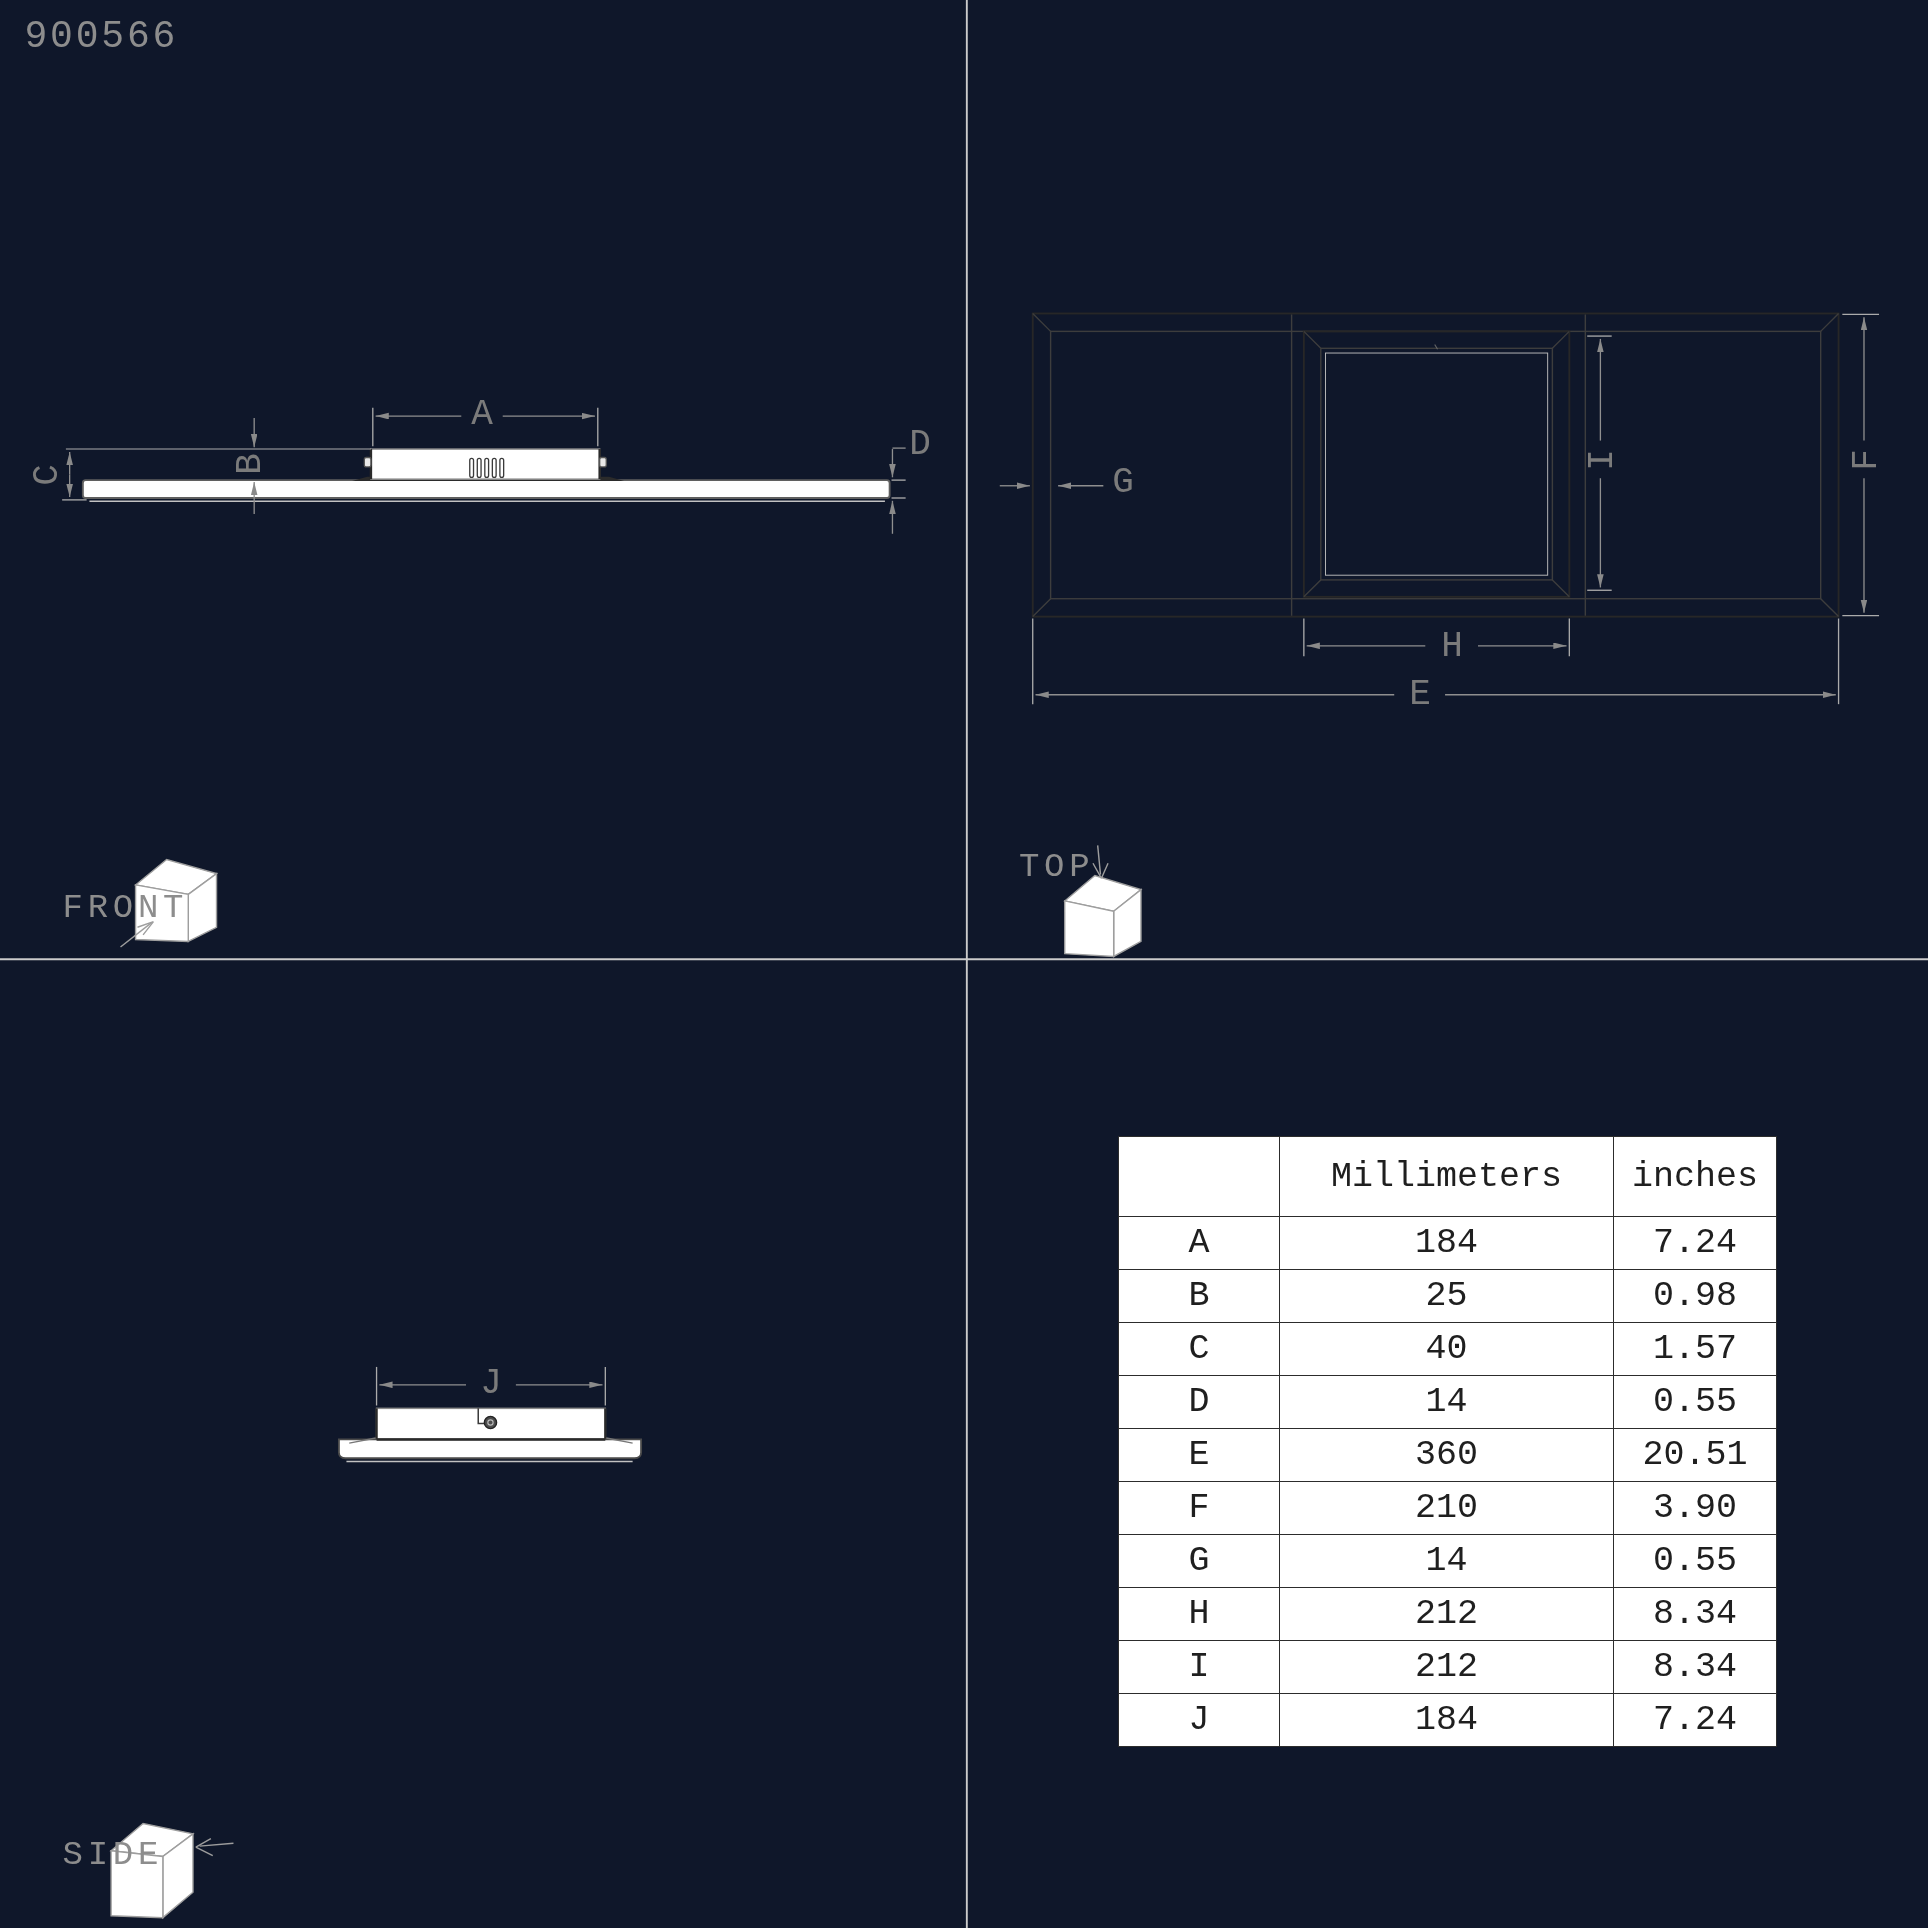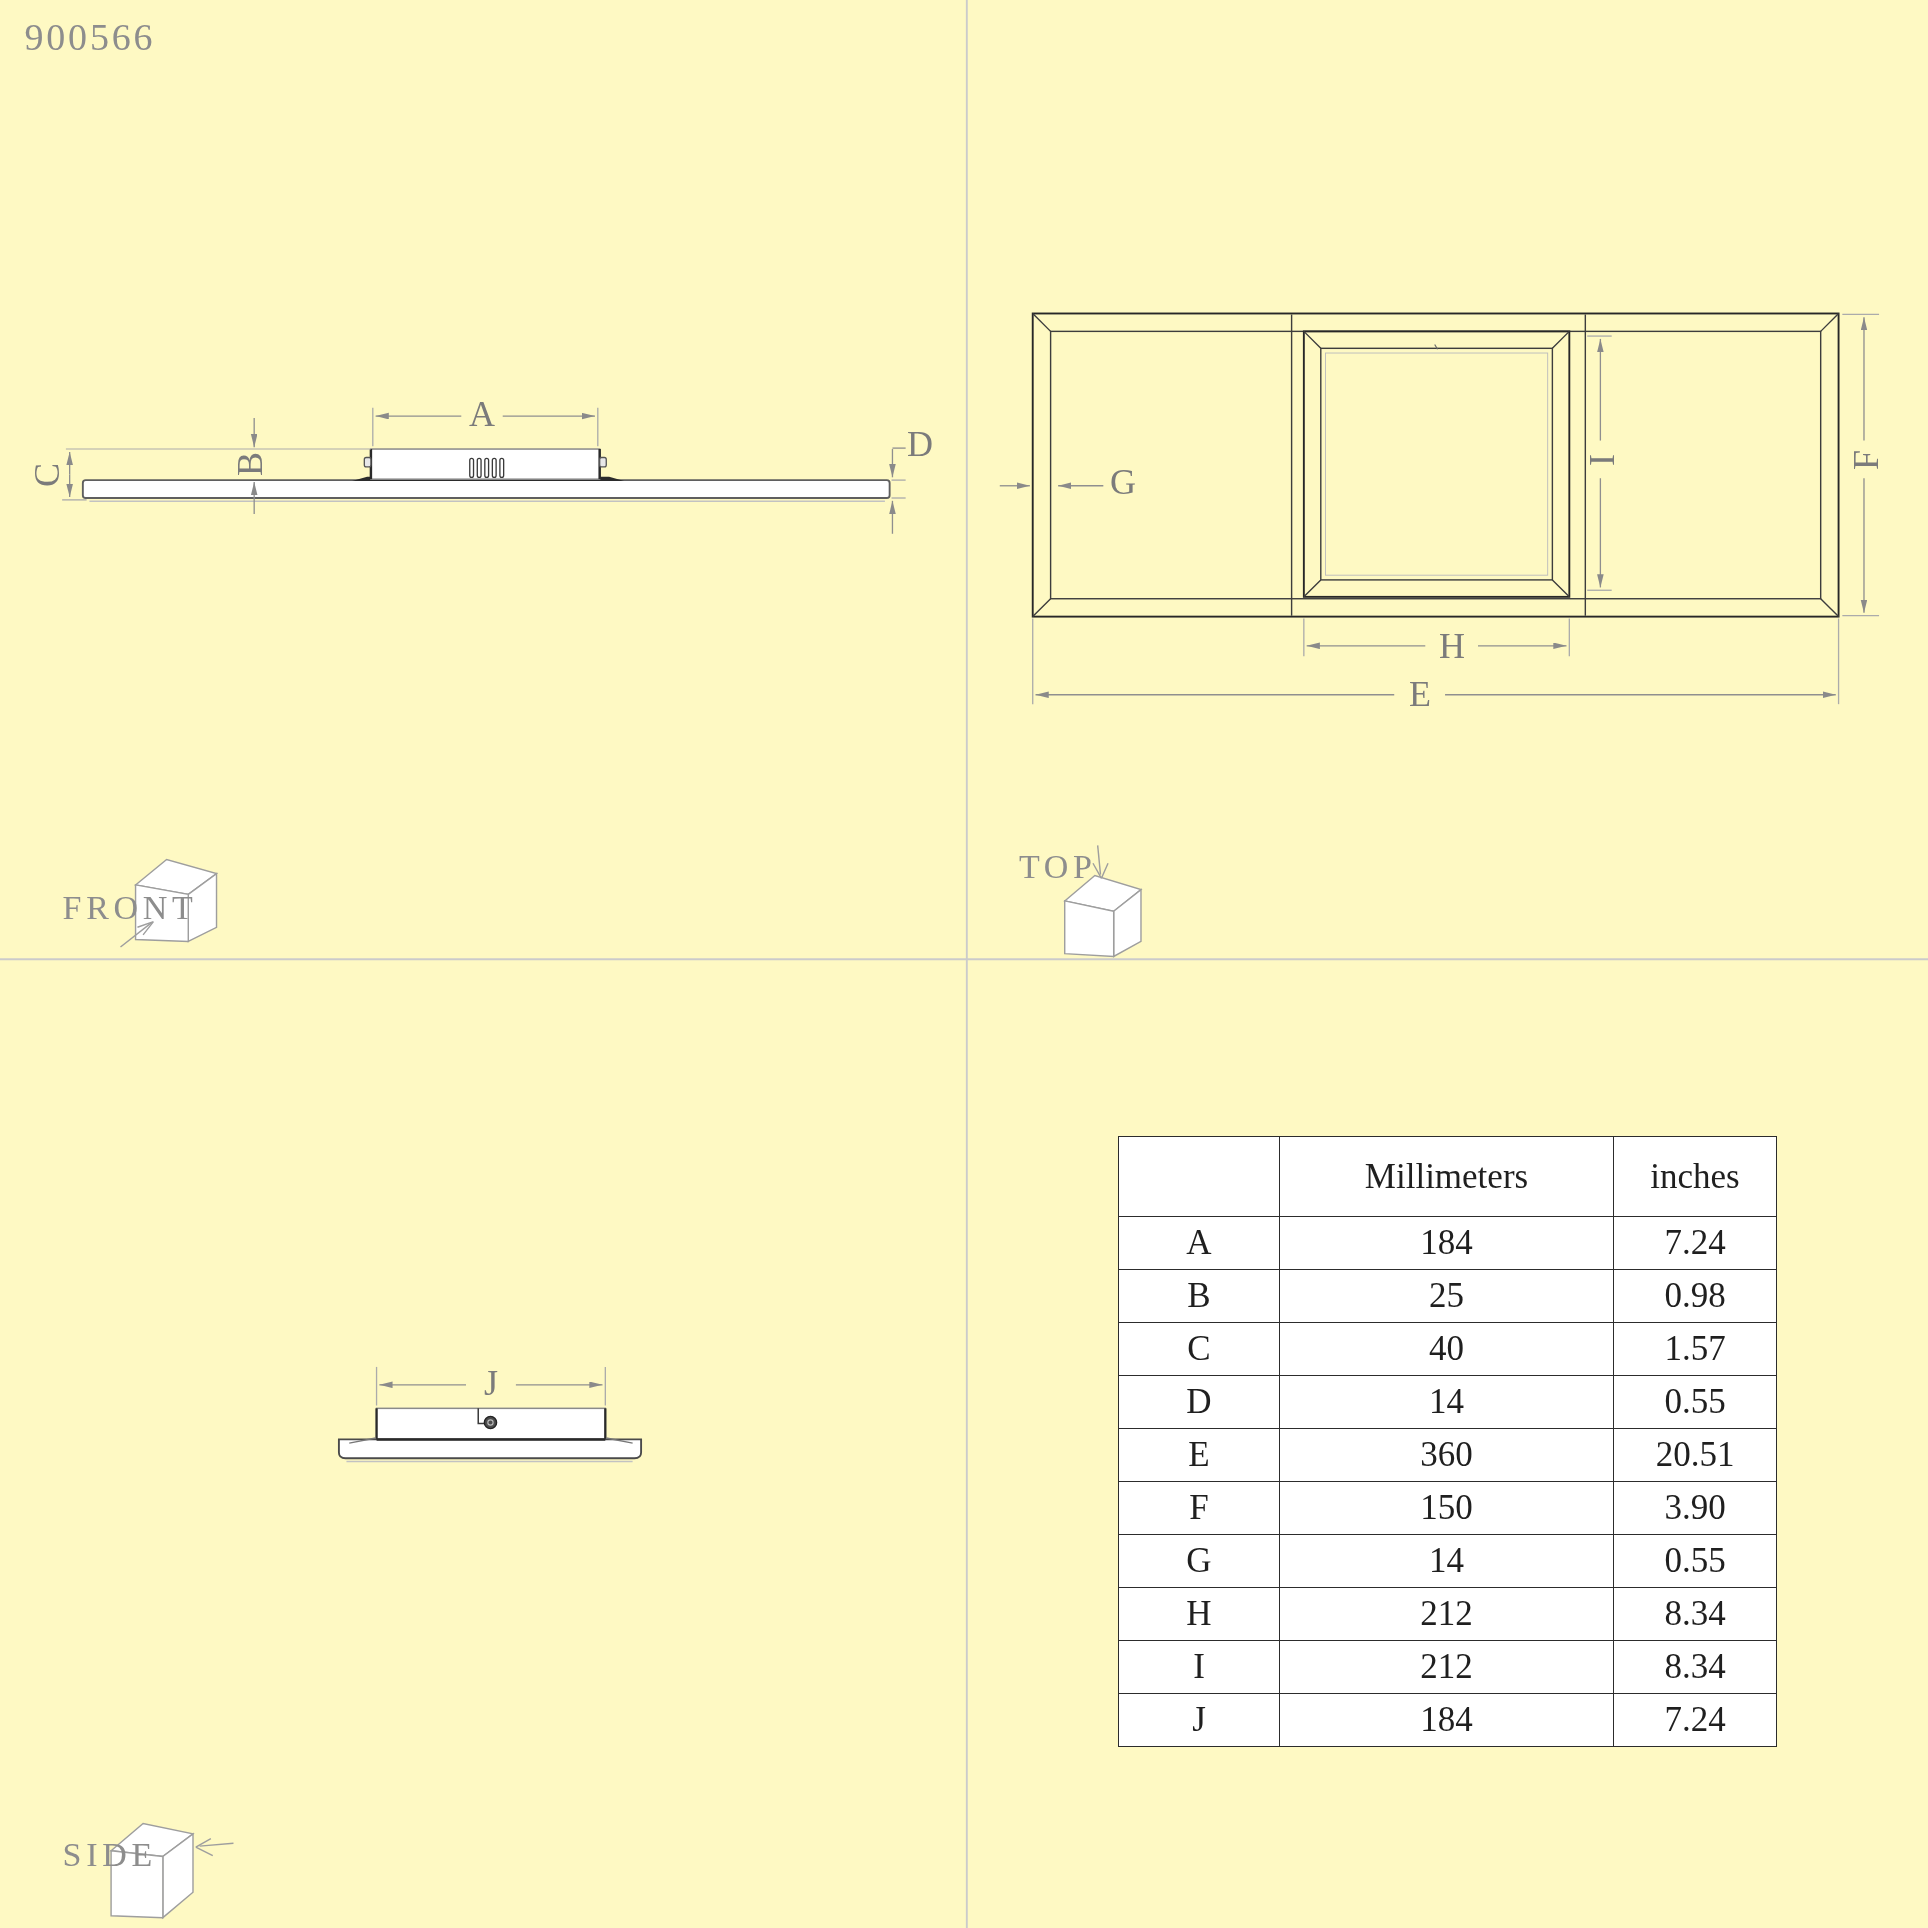--- a/index.html
+++ b/index.html
@@ -1,17 +1,17 @@
 <!DOCTYPE html>
 <html style="font-size:15px"><head>
 <meta charset="utf-8">
 <style>
   html,body{margin:0;padding:0;background:#ffffff;}
-  #stage{position:relative;width:1928px;height:1928px;background:#fef9c3;overflow:hidden;
-         font-family:Liberation Serif, serif;}
+  #stage{position:relative;width:1928px;height:1928px;background:#0f172a;overflow:hidden;
+         font-family:Liberation Mono, monospace;}
   svg{position:absolute;left:0;top:0;}
   .partnum{position:absolute;left:24.5px;top:15px;font-size:38px;color:#8d8d8d;letter-spacing:2.8px;}
   .caption{position:absolute;font-size:34px;color:#8d8d8d;letter-spacing:4.7px;margin-left:40px;}
   .dimlabel{position:absolute;font-size:36px;color:#7b7b7b;transform:translate(-50%,-50%);white-space:nowrap;}
   .dimlabel.rot{transform:translate(-50%,-50%) rotate(-90deg);}
   table.dimtable{position:absolute;left:1118px;top:1136px;width:658px;border-collapse:collapse;
                  table-layout:fixed;background:#fff;}
   table.dimtable th, table.dimtable td{border:1.9px solid #2c2c2c;text-align:center;vertical-align:middle;
                  font-weight:400;color:#1f1f1f;font-size:35px;padding:0;margin-top:48px;}
   table.dimtable th{height:79px;}
@@ -241,21 +241,21 @@
           <td>14</td>
           <td>0.55</td>
         </tr>
         <tr>
           <td>E</td>
           <td>360</td>
           <td>20.51</td>
         </tr>
         <tr>
           <td>F</td>
-          <td>150</td>
+          <td>210</td>
           <td>3.90</td>
         </tr>
         <tr>
           <td>G</td>
           <td>14</td>
           <td>0.55</td>
         </tr>
         <tr>
           <td>H</td>
           <td>212</td>

